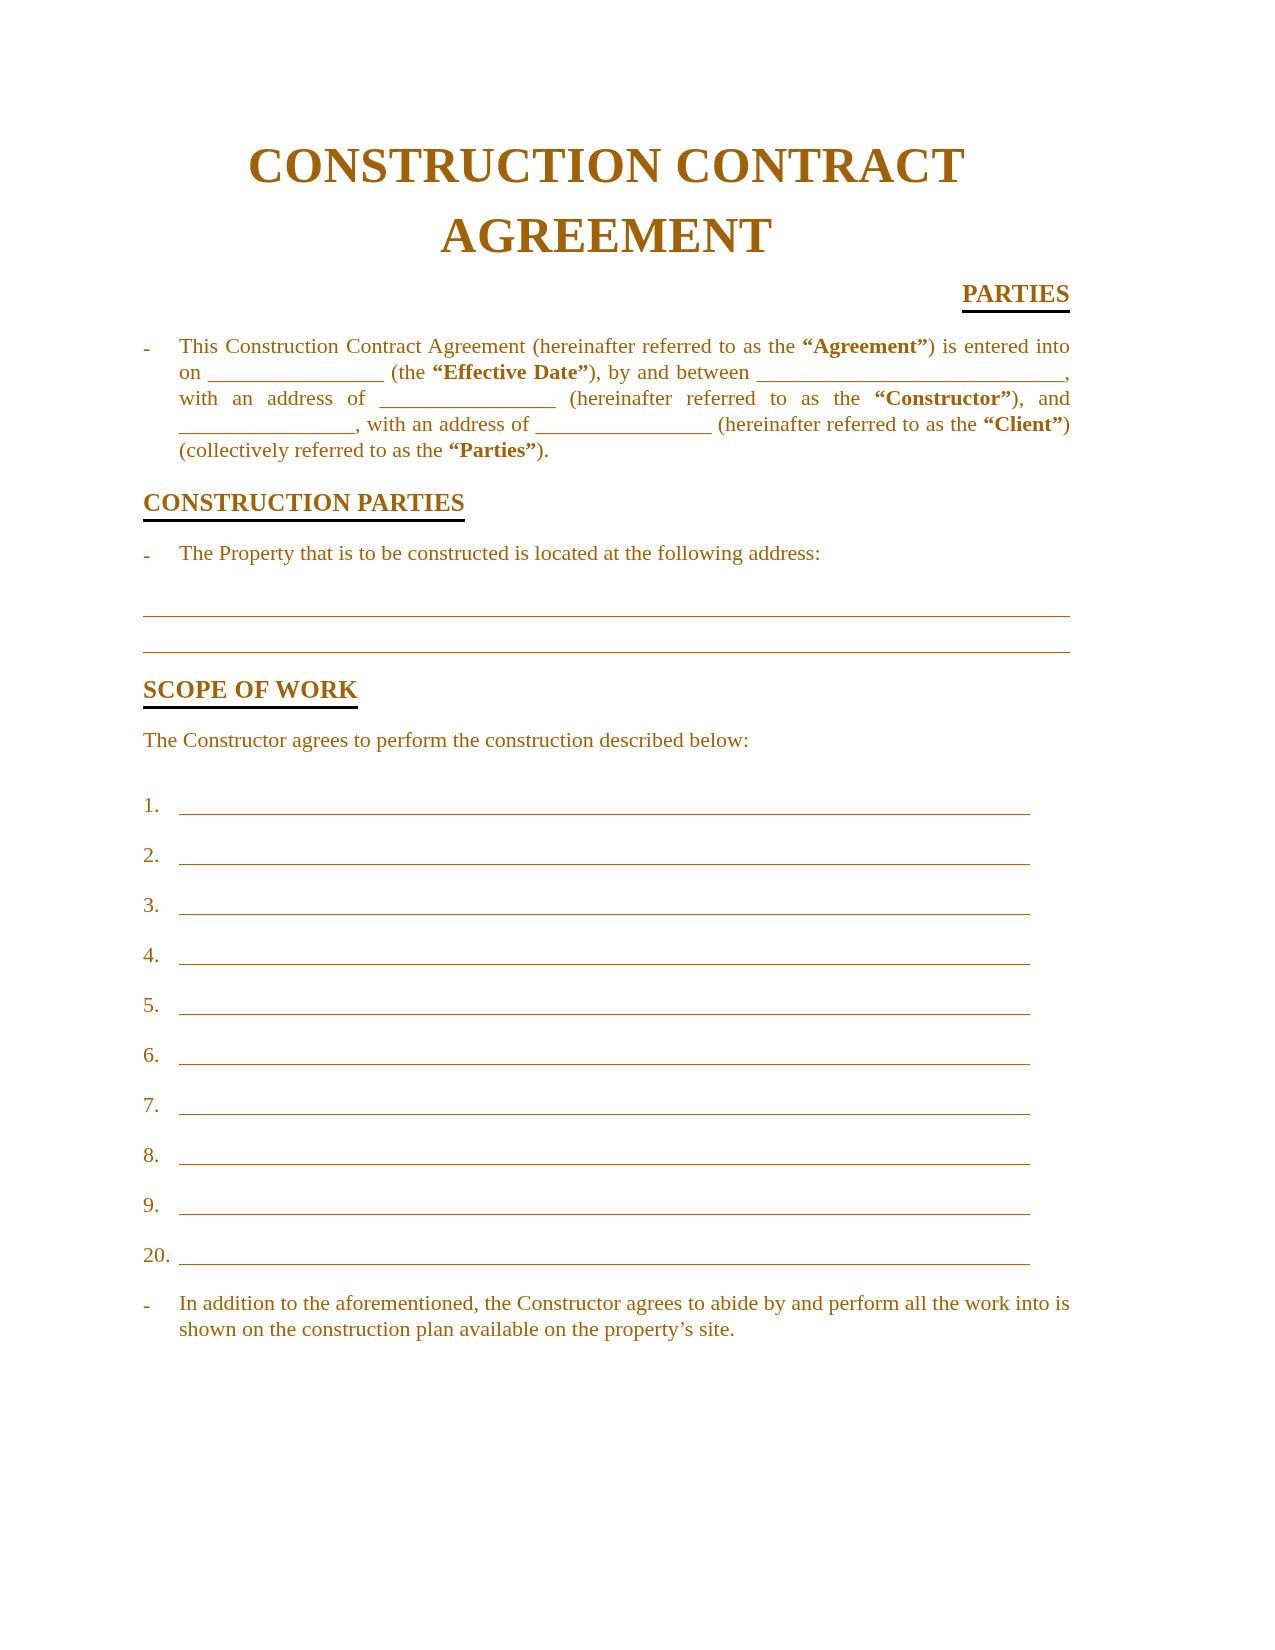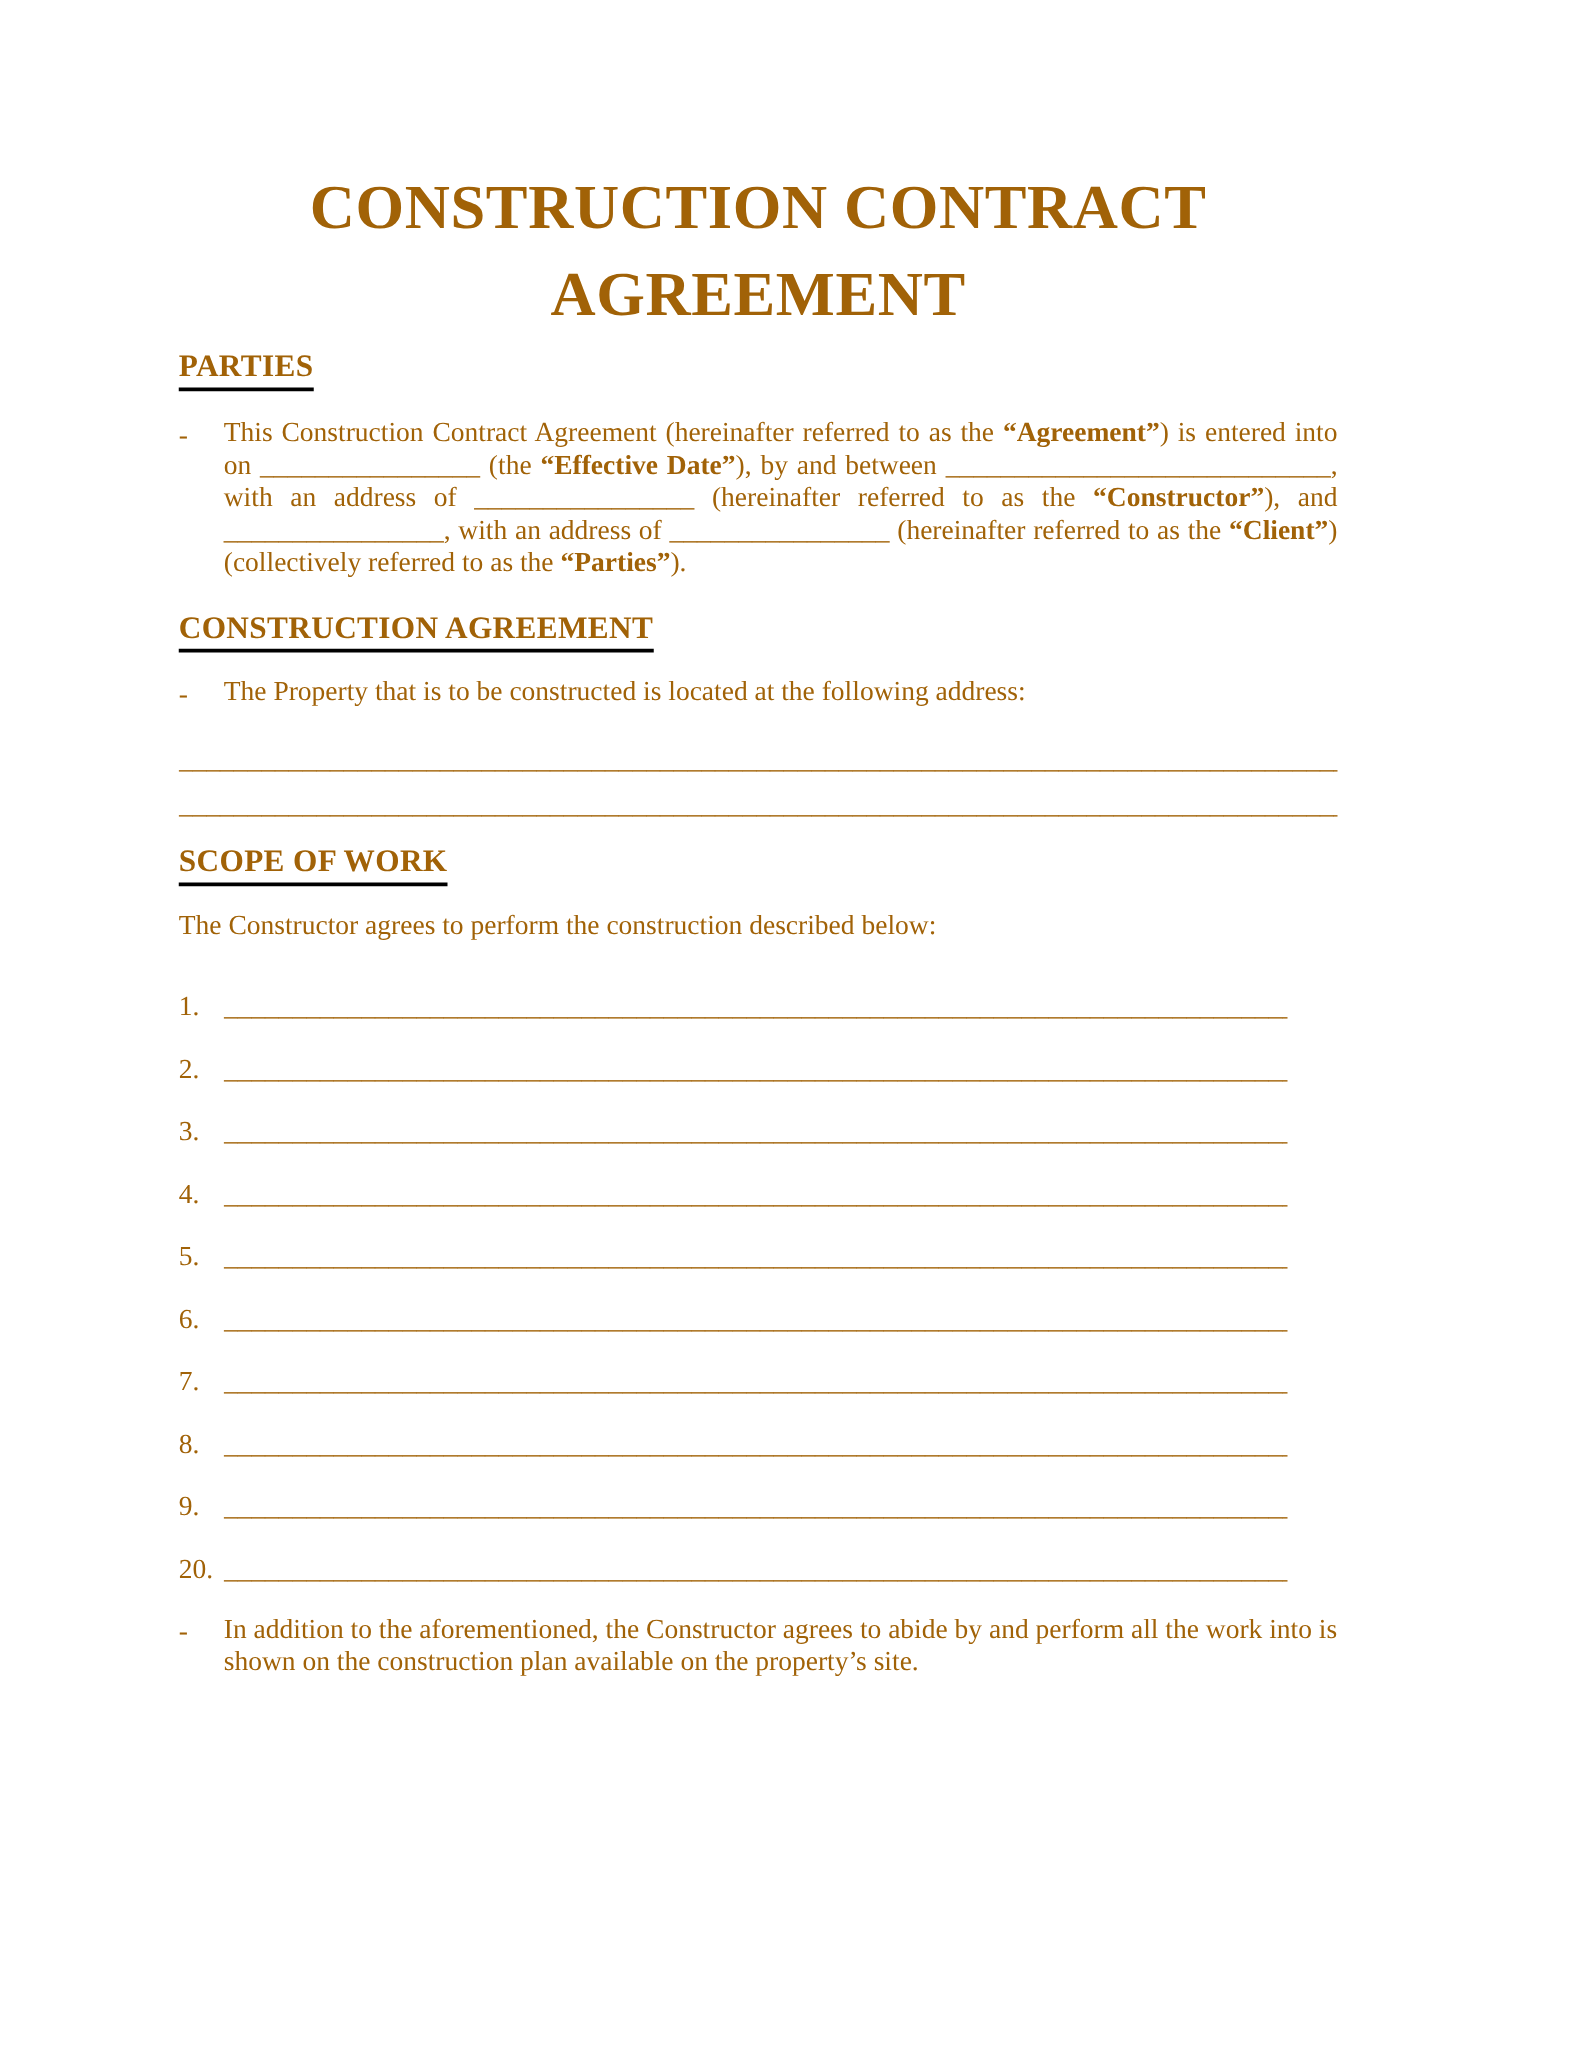--- a/index.html
+++ b/index.html
@@ -26,21 +26,21 @@
     font-size: 25px;
     line-height: 30px;
     font-weight: 700;
     letter-spacing: 0.3px;
   }
   .heading .ul {
     display: inline-block;
     border-bottom: 3px solid #000;
     padding-bottom: 1px;
   }
-  .h-parties { margin: 8px 0 20px 0; }
+  .h-parties { margin: 8px 0 20px 0; text-align: right; }
   .h-property { margin: 25px 0 18px 0; }
   .h-scope { margin: 14px 0 16px 0; }
   .h-term { margin: 27px 0 0 0; }
   .para { font-size: 22px; line-height: 30px; }
   .bullet { display: flex; align-items: flex-start; }
   .marker { flex: 0 0 36px; line-height: 30px; }
   .btext { flex: 1 1 auto; margin: 0; }
   .just { text-align: justify; }
   .prop-bullet { margin-bottom: 19px; }
   .blankline {
@@ -72,21 +72,21 @@
 
   <h1 class="title"><span>CONSTRUCTION CONTRACT</span><br><span>AGREEMENT</span></h1>
 
   <div class="heading h-parties"><span class="ul">PARTIES</span></div>
 
   <div class="bullet">
     <span class="marker">-</span>
     <p class="btext just"><span>This Construction Contract Agreement (hereinafter referred to as the </span><b>“Agreement”</b><span>) is entered into on </span><span>________________</span><span> (the </span><b>“Effective Date”</b><span>), by and between </span><span>____________________________</span><span>, with an address of </span><span>________________</span><span> (hereinafter referred to as the </span><b>“Constructor”</b><span>), and </span><span>________________</span><span>, with an address of </span><span>________________</span><span> (hereinafter referred to as the </span><b>“Client”</b><span>) (collectively referred to as the </span><b>“Parties”</b><span>).</span></p>
   </div>
 
-  <div class="heading h-property"><span class="ul">CONSTRUCTION AGREEMENT</span></div>
+  <div class="heading h-property"><span class="ul">CONSTRUCTION PARTIES</span></div>
 
   <div class="bullet prop-bullet">
     <span class="marker">-</span>
     <p class="btext">The Property that is to be constructed is located at the following address:</p>
   </div>
 
   <div class="blankline">____________________________________________________________________________________________________</div>
   <div class="blankline">____________________________________________________________________________________________________</div>
 
   <div class="heading h-scope"><span class="ul">SCOPE OF WORK</span></div>

